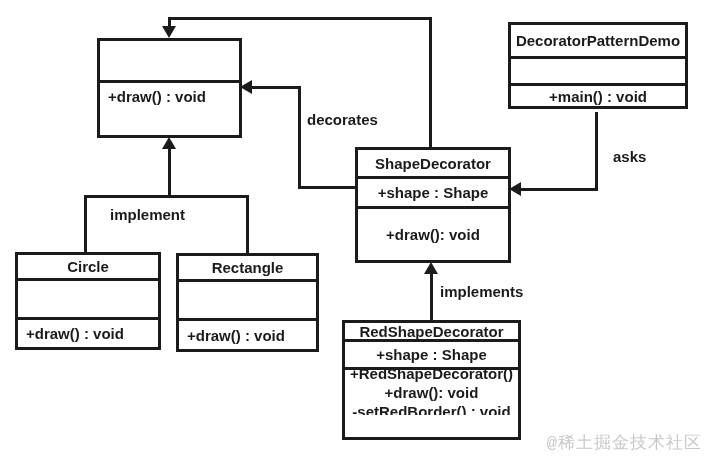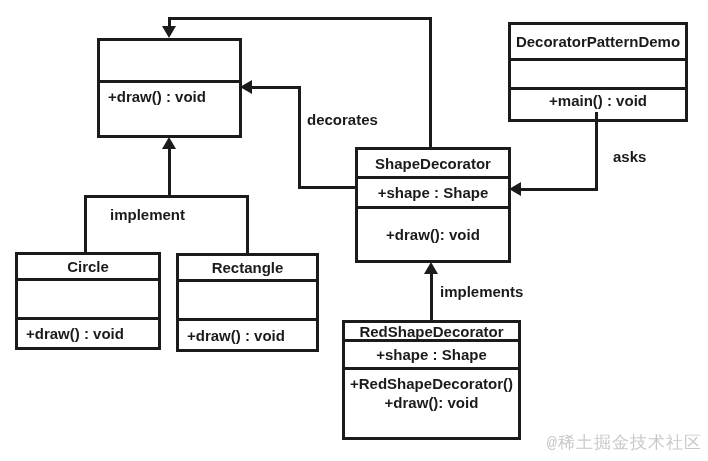--- a/index.html
+++ b/index.html
@@ -98,40 +98,41 @@
 <body>
 
 <div class="canvas">
 
   <div class="uml-class" style="left:97px; top:38px; width:145px; height:100px;">
     <div class="uml-row" style="height:39px;"></div>
     <div class="uml-row left" style="height:30px;">+draw() : void</div>
   </div>
 
 
-  <div class="uml-class" style="left:508px; top:22px; width:180px; height:100px;">
+  <div class="uml-class" style="left:508px; top:22px; width:180px; height:87px;">
     <div class="uml-row" style="height:33px;">DecoratorPatternDemo</div>
     <div class="uml-row" style="height:29px;"></div>
     <div class="uml-row" style="height:24px;">+main() : void</div>
   </div>
 
   <div class="uml-class" style="left:355px; top:147px; width:156px; height:116px;">
     <div class="uml-row" style="height:26px;">ShapeDecorator</div>
     <div class="uml-row" style="height:30px;">+shape : Shape</div>
     <div class="uml-row multi" style="height:54px;">
       <div>+draw(): void</div>
     </div>
   </div>
 
   <div class="uml-class" style="left:342px; top:320px; width:179px; height:120px;">
     <div class="uml-row" style="height:16px;">RedShapeDecorator</div>
     <div class="uml-row" style="height:28px;">+shape : Shape</div>
     <div class="uml-row multi" style="height:48px;">
       <div>+RedShapeDecorator()</div>
       <div>+draw(): void</div>
+      <div>-setRedBorder() : void</div>
     </div>
   </div>
 
   <div class="uml-class" style="left:15px; top:252px; width:146px; height:98px;">
     <div class="uml-row" style="height:23px;">Circle</div>
     <div class="uml-row" style="height:39px;"></div>
     <div class="uml-row left" style="height:30px;">+draw() : void</div>
   </div>
 
   <div class="uml-class" style="left:176px; top:253px; width:143px; height:99px;">

